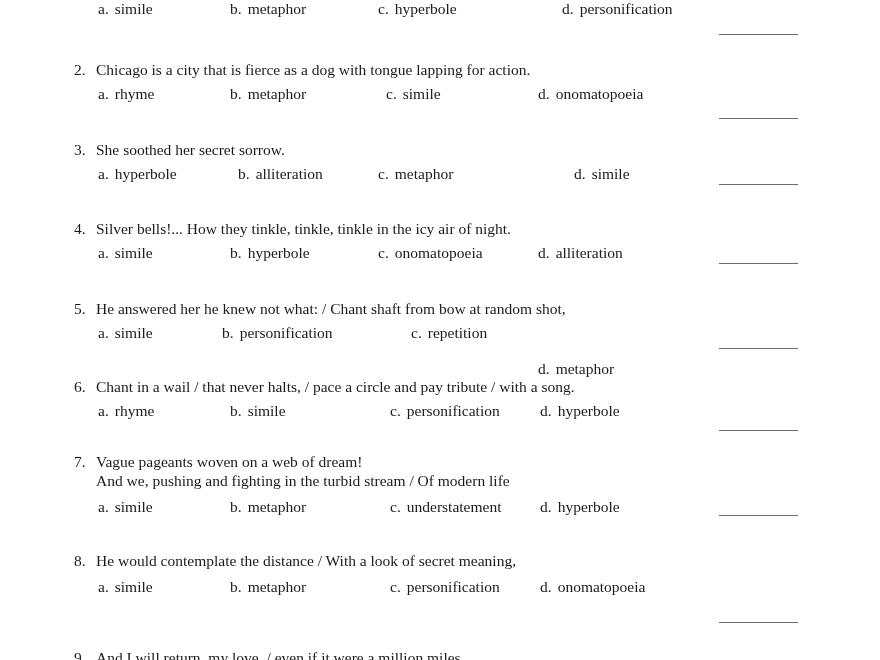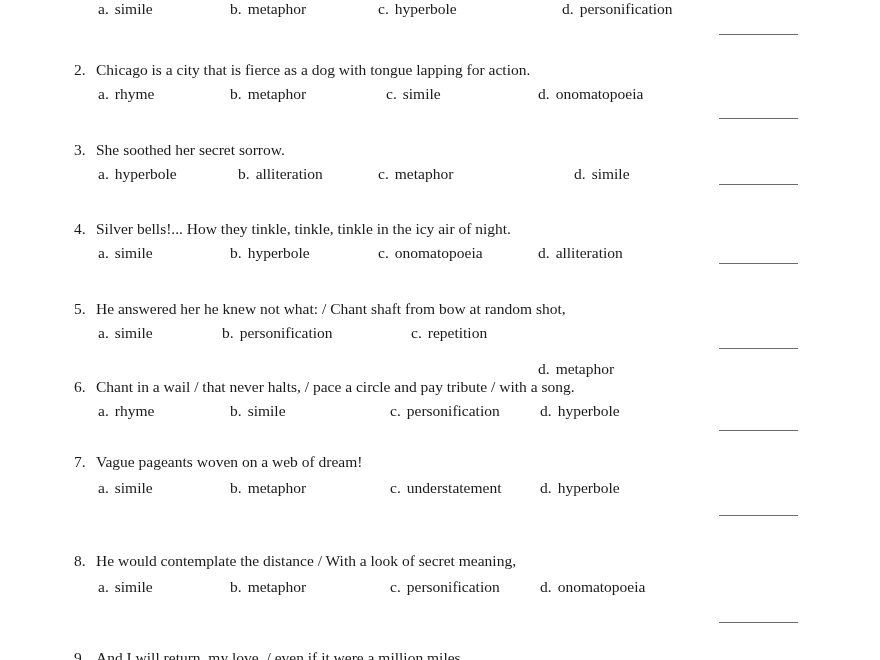--- a/index.html
+++ b/index.html
@@ -216,20 +216,21 @@
       </span>
     </div>
   </div>
   <div class="blank" style="top:430px;"></div>
 
   <div class="qblock" style="top:452px;">
     <div class="qline">
       <span class="qnum">7.</span>
       <span class="qtext">Vague pageants woven on a web of dream!</span>
     </div>
+    <div class="qtext-cont">And we, pushing and fighting in the turbid stream / Of modern life</div>
     <div class="options" style="margin-top:7px;">
       <span class="opt" style="left:24px;">
         <span class="opt-letter">a.</span><span>simile</span>
       </span>
       <span class="opt" style="left:156px;">
         <span class="opt-letter">b.</span><span>metaphor</span>
       </span>
       <span class="opt" style="left:316px;">
         <span class="opt-letter">c.</span><span>understatement</span>
       </span>

